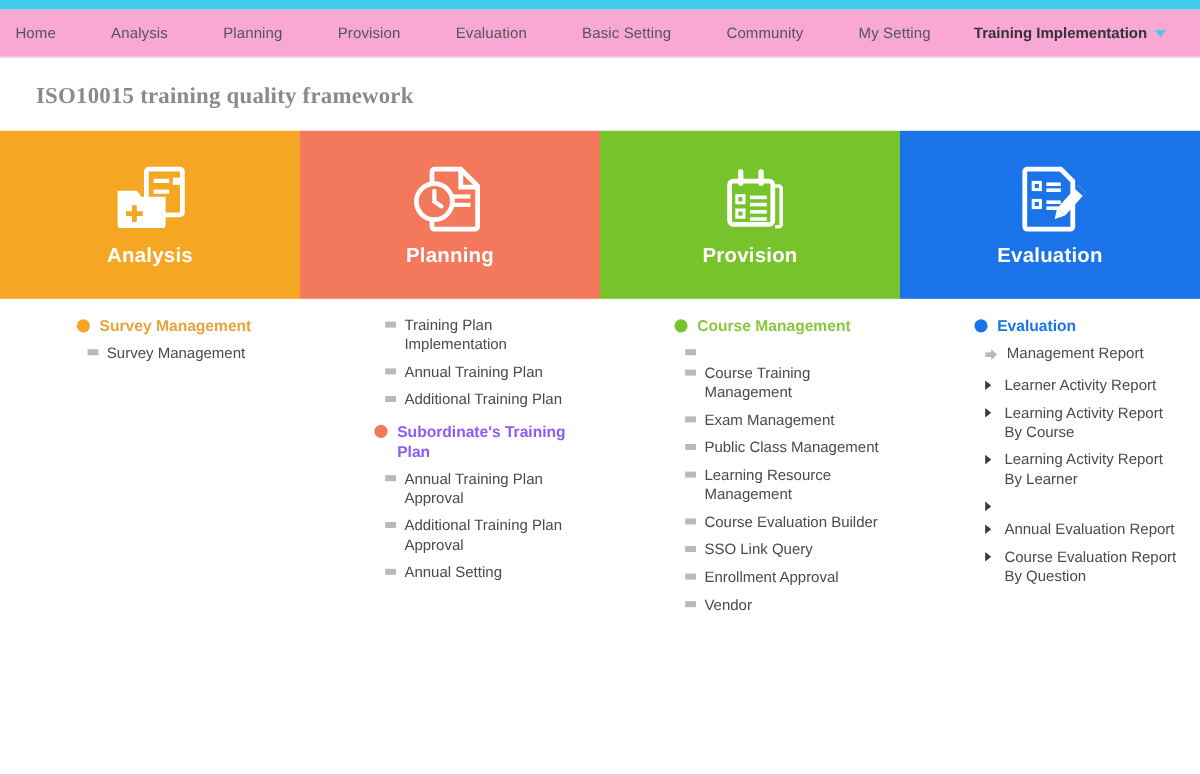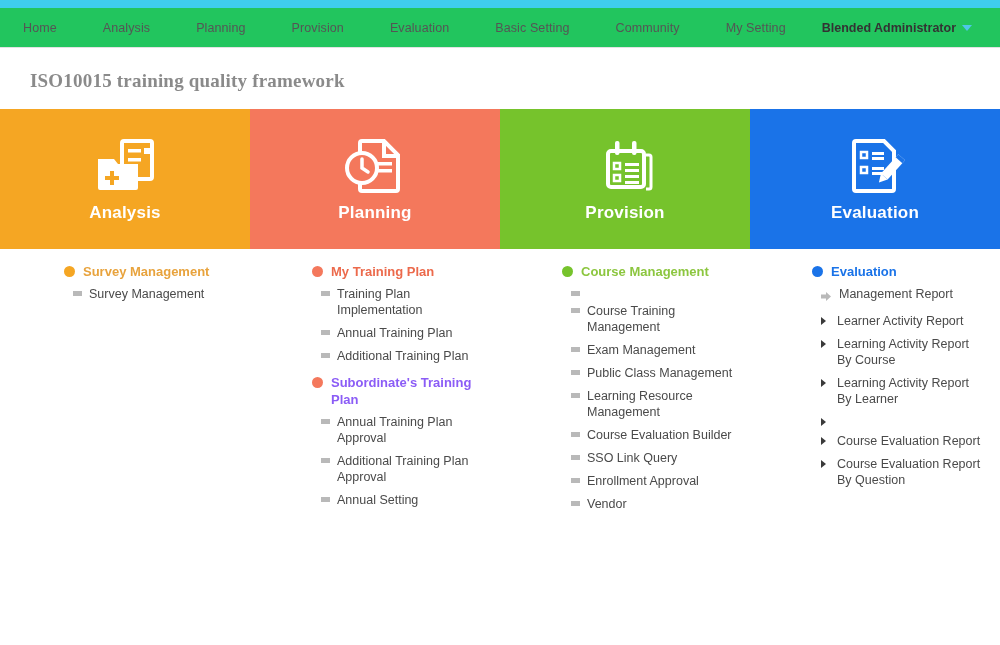--- a/index.html
+++ b/index.html
@@ -9,21 +9,21 @@
     font-family: "Liberation Sans", sans-serif;
     overflow: hidden;
   }
 
   
   .top-strip { height: 8px; background: #3fcdee; width: 100%; }
 
   
   .navbar {
     height: 40px;
-    background: #22c55e;
+    background: #f9a8d4;
     border-bottom: 1px solid #e2e2e2;
     display: flex;
     align-items: center;
     position: relative;
   }
   .nav-item {
     font-size: 12.5px;
     color: #555555;
     padding: 0 10px;
     white-space: nowrap;
@@ -157,21 +157,21 @@
       <div class="nav-item" style="margin-right: 26px;">Analysis</div>
       <div class="nav-item" style="margin-right: 26px;">Planning</div>
       <div class="nav-item" style="margin-right: 26px;">Provision</div>
       <div class="nav-item" style="margin-right: 26px;">Evaluation</div>
       <div class="nav-item" style="margin-right: 26px;">Basic Setting</div>
       <div class="nav-item" style="margin-right: 26px;">Community</div>
       <div class="nav-item" style="margin-right: 26px;">My Setting</div>
     </div>
   <div class="nav-spacer"></div>
   <div class="user-menu">
-    <span>Blended Administrator</span>
+    <span>Training Implementation</span>
     <span class="caret"></span>
   </div>
 </div>
 
 <div class="page-title">ISO10015 training quality framework</div>
 
 <div class="cards">
 
   <div class="card" style="background:#f5a623">
     <div class="card-icon">
@@ -252,24 +252,20 @@
           <span class="ghead-label" style="color: rgb(232, 163, 61);">Survey Management</span>
         </div>
         <div class="sub-item">
           <span class="marker square"></span>
           <span class="sub-label">Survey Management</span>
         </div>
       </div>
     </div>
     <div class="column c2">
       <div class="group-block">
-        <div class="group-head">
-          <span class="dot" style="background: rgb(244, 120, 92);"></span>
-          <span class="ghead-label" style="color: rgb(236, 106, 76);">My Training Plan</span>
-        </div>
         <div class="sub-item">
           <span class="marker square"></span>
           <span class="sub-label">Training Plan Implementation</span>
         </div>
         <div class="sub-item">
           <span class="marker square"></span>
           <span class="sub-label">Annual Training Plan</span>
         </div>
         <div class="sub-item">
           <span class="marker square"></span>
@@ -360,21 +356,21 @@
         </div>
         <div class="sub-item">
           <span class="marker tri"></span>
           <span class="sub-label">Learning Activity Report By Learner</span>
         </div>
         <div class="sub-item">
           <span class="marker tri"></span>
         </div>
         <div class="sub-item">
           <span class="marker tri"></span>
-          <span class="sub-label">Course Evaluation Report</span>
+          <span class="sub-label">Annual Evaluation Report</span>
         </div>
         <div class="sub-item">
           <span class="marker tri"></span>
           <span class="sub-label">Course Evaluation Report By Question</span>
         </div>
       </div>
     </div>
   </div>
 
 </body></html>

